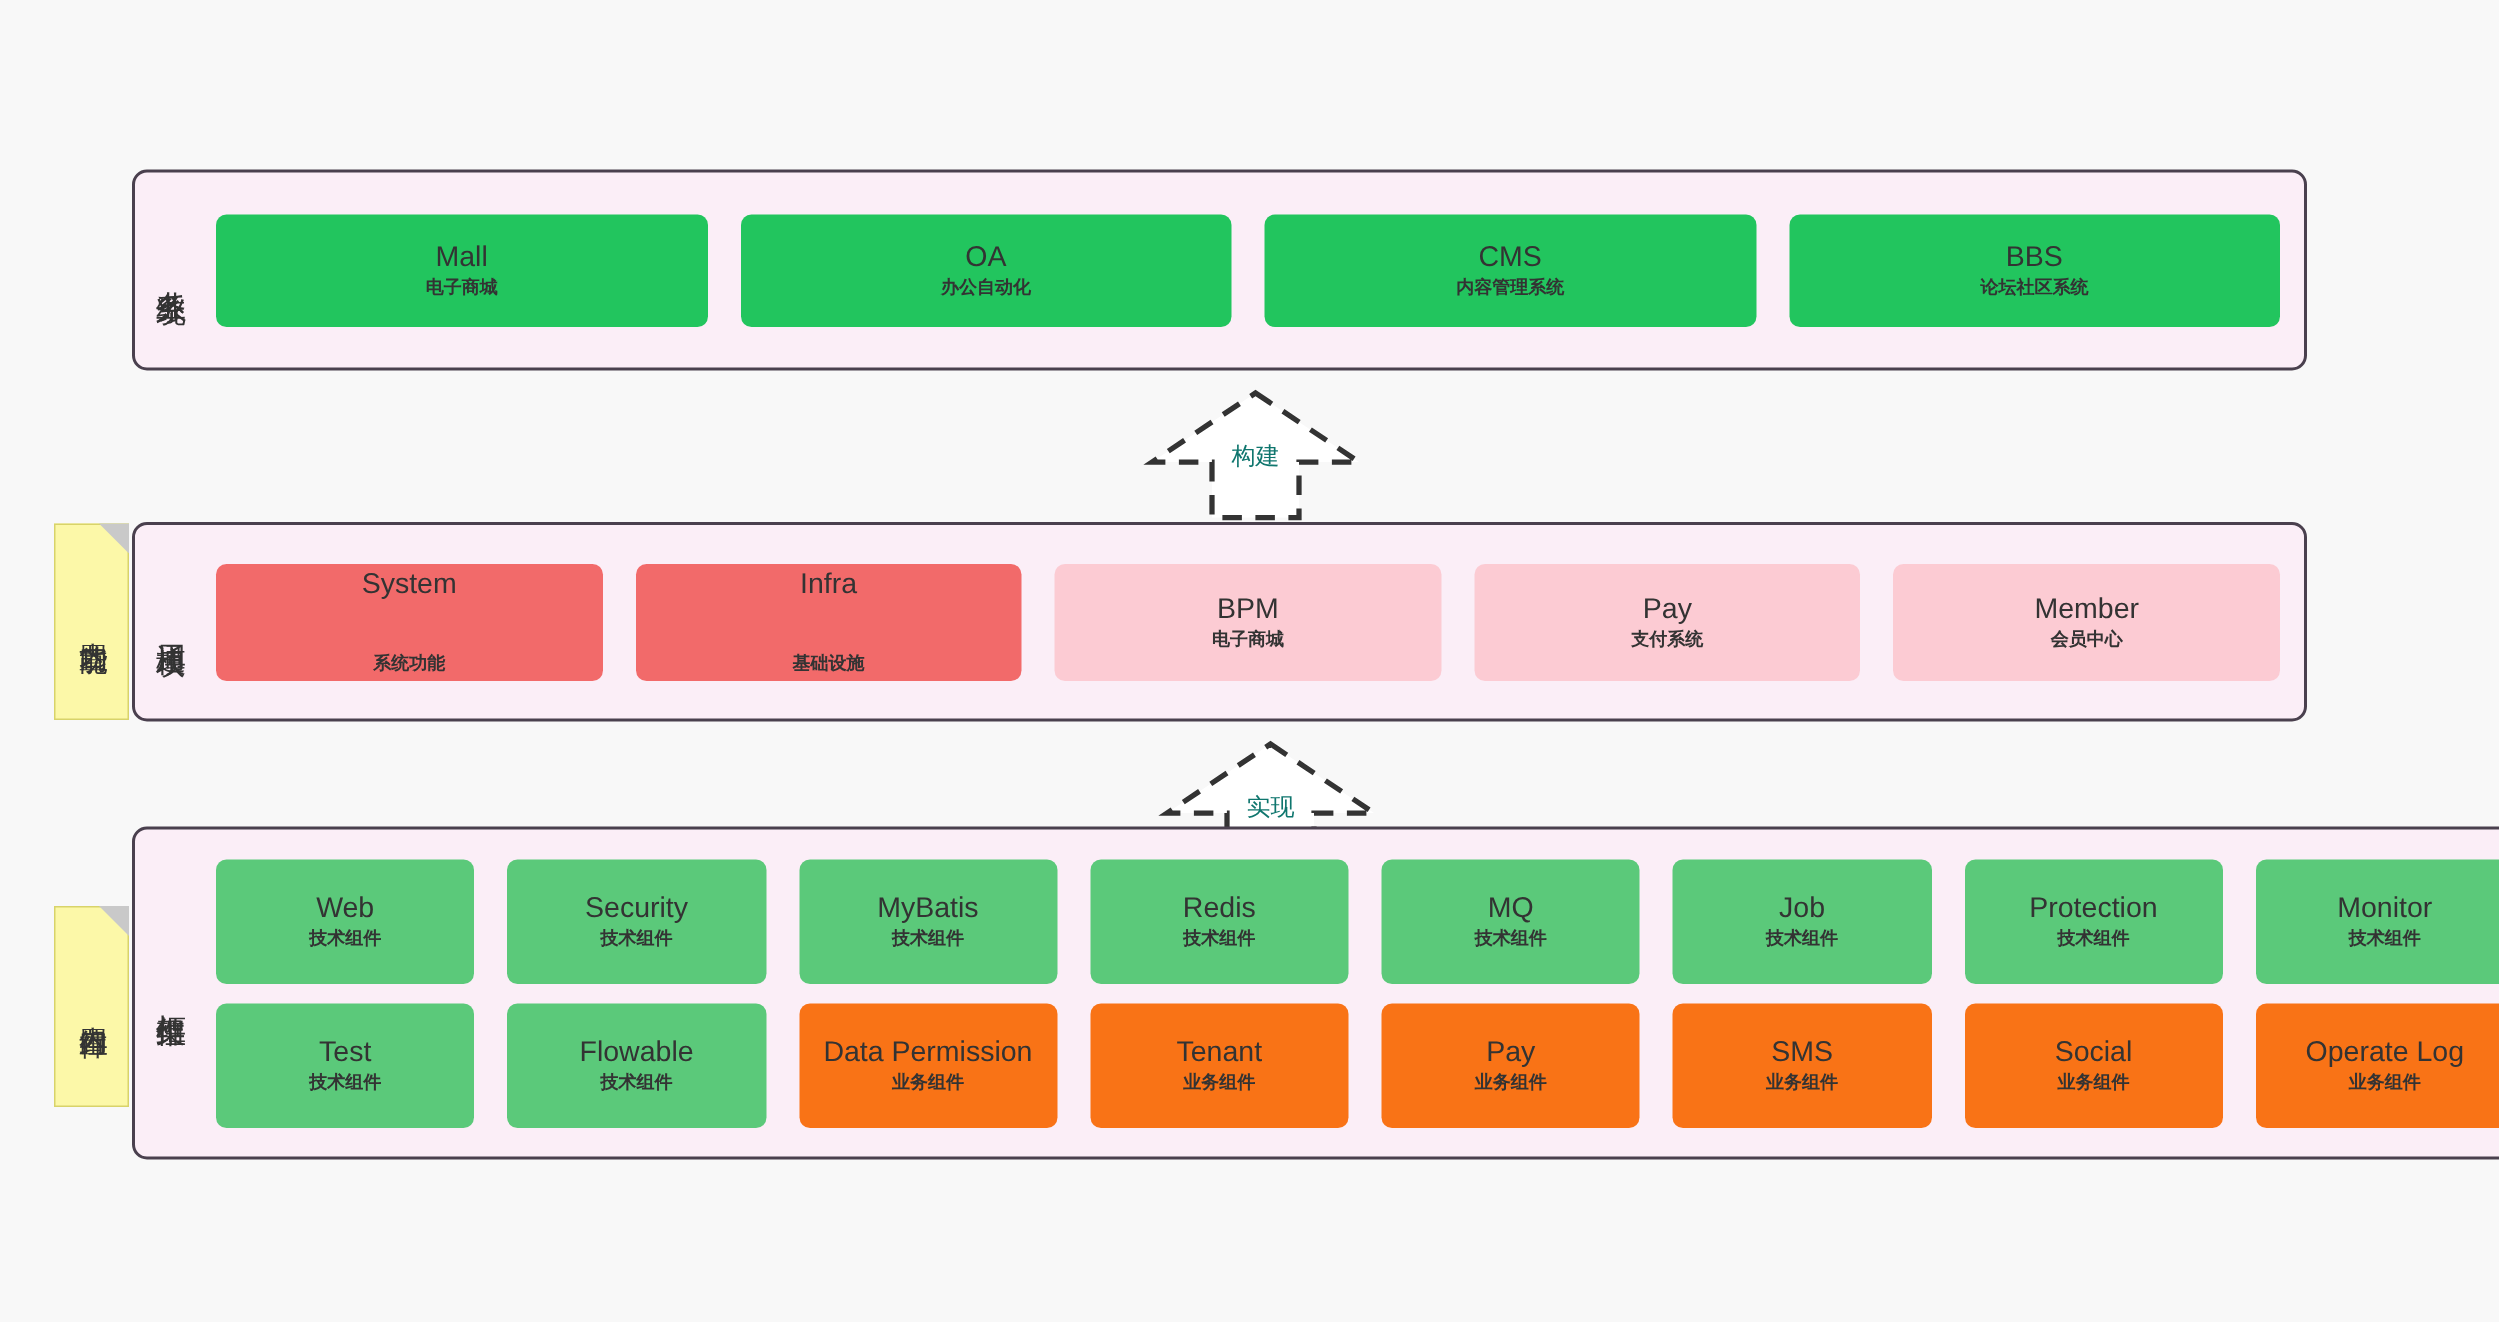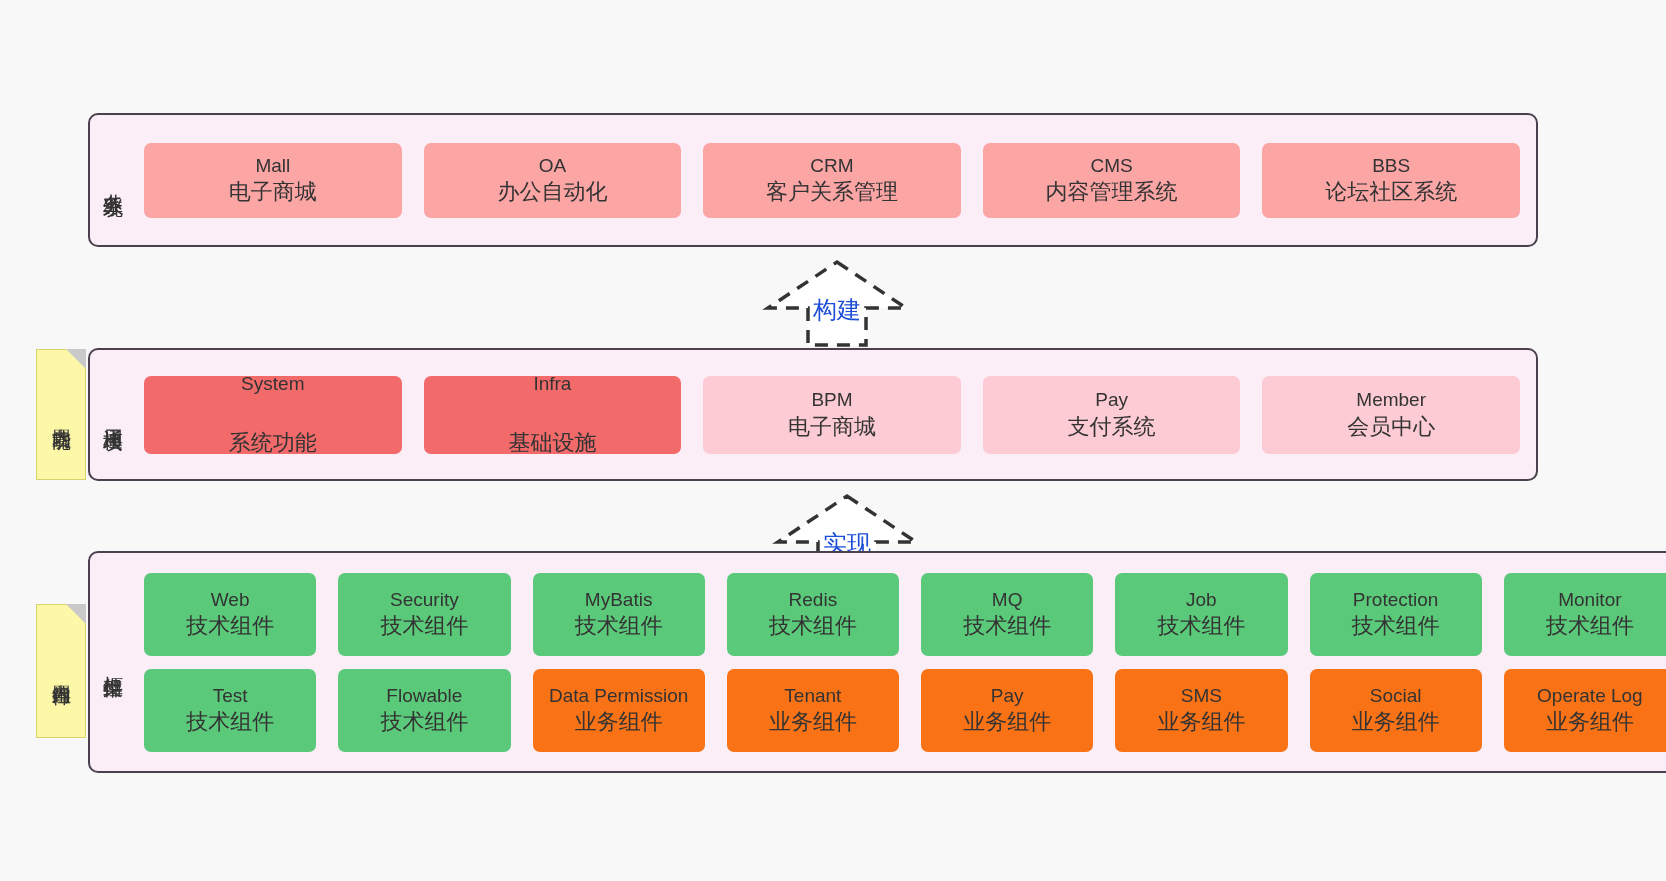--- a/index.html
+++ b/index.html
@@ -71,25 +71,26 @@
     justify-content: center;
     text-align: center;
     font-size: 19px;
     line-height: 1.28;
     color: #333333;
     padding: 6px 4px;
     box-sizing: border-box;
     user-select: none;
   }
   .card .sub {
-    font-size: 22px;
-  }
-
-  
-  .c-blue        { background: #fca5a5; }
+    font-size: 12px;
+    font-weight: bold;
+  }
+
+  
+  .c-blue        { background: #22c55e; }
   .c-red         { background: #f26a6a; gap: 33px; }
   .c-pink        { background: #fccbd3; }
   .c-green       { background: #5bc97a; }
   .c-green-light { background: #f97316; }
 
   
   #layer-business   { left: 88px;  top: 113px; width: 1450px; height: 134px; }
   #layer-business .card { height: 75px; }
 
   #layer-common     { left: 88px;  top: 348px; width: 1450px; height: 133px; }
@@ -139,22 +140,22 @@
     width: 150px;
     height: 95px;
   }
   .arrow svg { display: block; }
   .arrow-label {
     position: absolute;
     left: 0;
     right: 0;
     top: 38px;
     text-align: center;
-    font-size: 24px;
-    color: #1d4ed8;
+    font-size: 16px;
+    color: #0f766e;
     user-select: none;
     pointer-events: none;
   }
   #arrow-build  { left: 762px; top: 256px; }
   #arrow-impl   { left: 772px; top: 490px; }
 </style>
 </head>
 <body>
 
 <div class="canvas">
@@ -165,24 +166,20 @@
       <div class="row">
         <div class="card c-blue">
           <span>Mall</span>
           <span class="sub">电子商城</span>
         </div>
         <div class="card c-blue">
           <span>OA</span>
           <span class="sub">办公自动化</span>
         </div>
         <div class="card c-blue">
-          <span>CRM</span>
-          <span class="sub">客户关系管理</span>
-        </div>
-        <div class="card c-blue">
           <span>CMS</span>
           <span class="sub">内容管理系统</span>
         </div>
         <div class="card c-blue">
           <span>BBS</span>
           <span class="sub">论坛社区系统</span>
         </div>
       </div>
     </div>
   </div>

